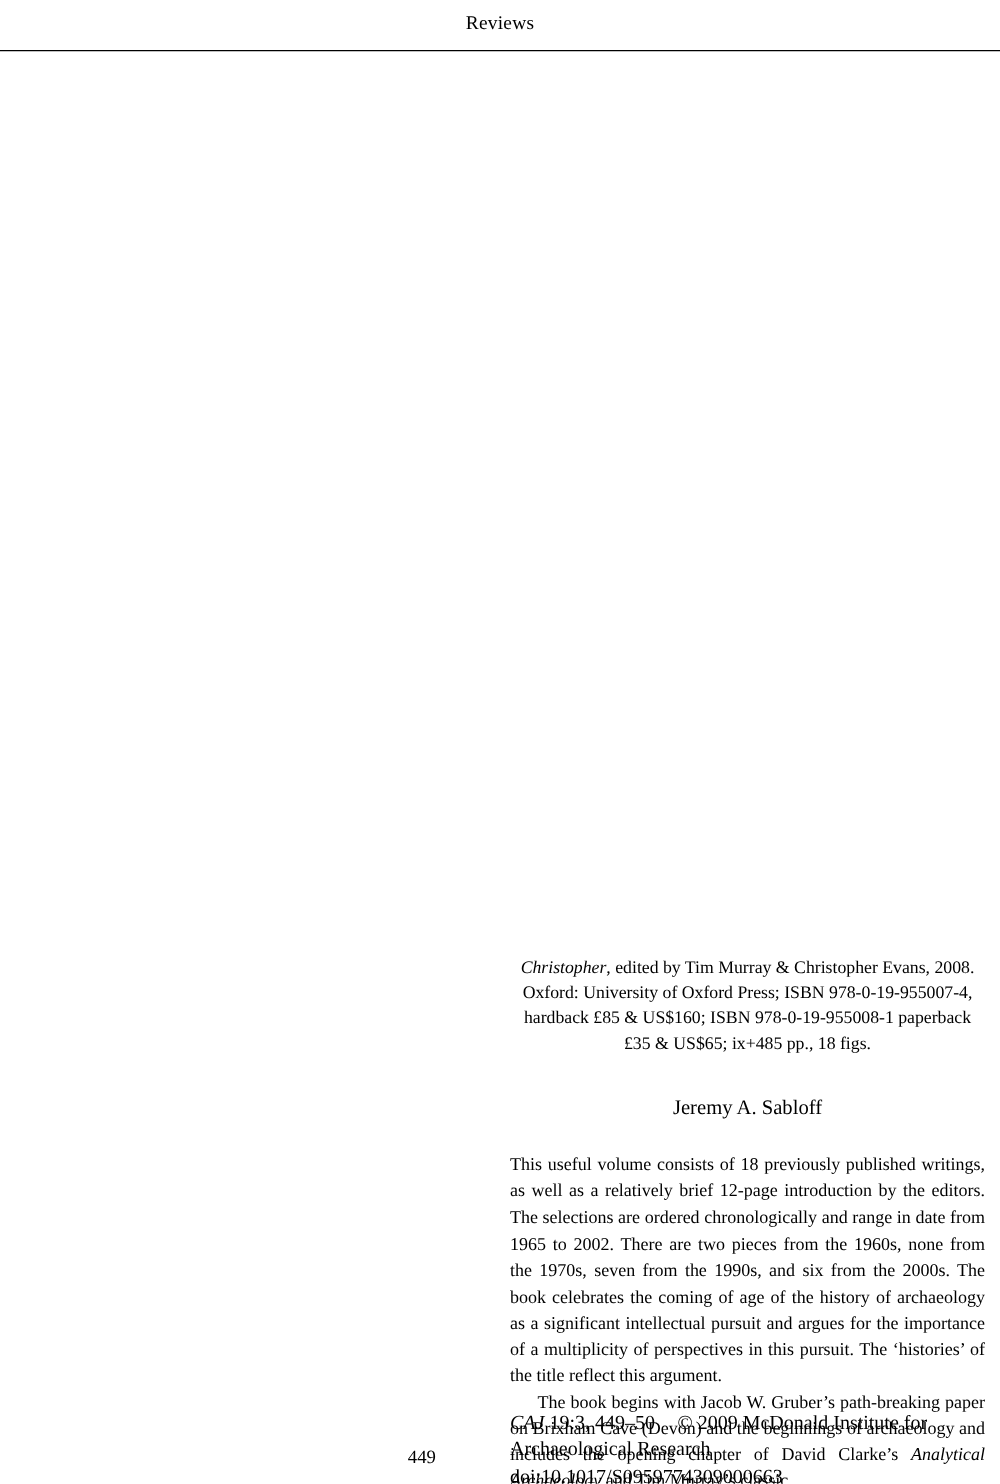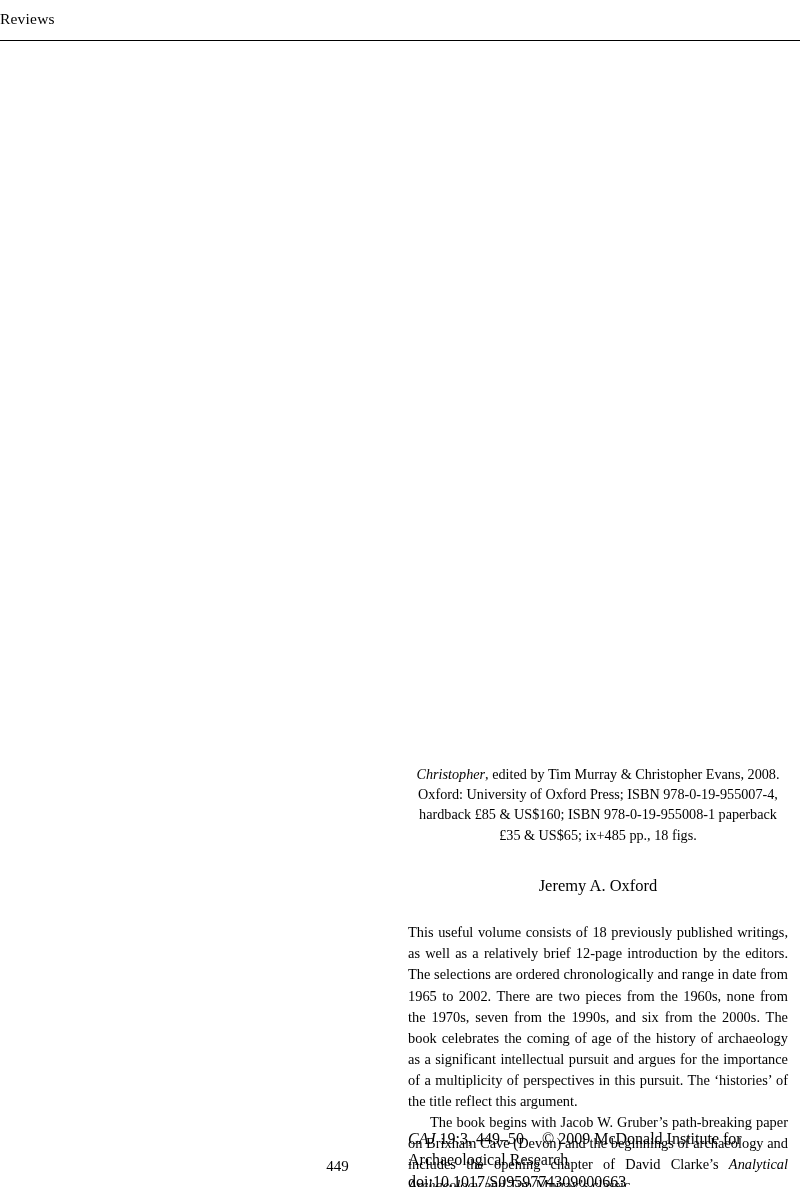--- a/index.html
+++ b/index.html
@@ -19,20 +19,21 @@
     left: 0; top: 0;
     width: 800px;
     height: 1187px;
     overflow: hidden;
   }
   .running-head {
     position: absolute;
     top: 10px;
     left: 0;
     width: 800px;
+    text-align: center;
     font-size: 15.5px;
     letter-spacing: 0.2px;
   }
   .head-rule {
     position: absolute;
     top: 40px;
     left: 0;
     width: 800px;
     height: 1px;
     background: #000000;
@@ -104,21 +105,21 @@
   <div class="running-head">Reviews</div>
   <div class="head-rule"></div>
 
   <div class="column-right">
 
     <div class="book-details">
       <br>
       <span class="title-it">Christopher</span><span>, edited by Tim Murray &amp; Christopher Evans, 2008. Oxford: University of Oxford Press; ISBN 978-0-19-955007-4, hardback £85 &amp; US$160; ISBN 978-0-19-955008-1 paperback £35 &amp; US$65; ix+485 pp., 18 figs.</span>
     </div>
 
-    <div class="reviewer">Jeremy A. Oxford</div>
+    <div class="reviewer">Jeremy A. Sabloff</div>
 
     <div class="body-text">
       <p>This useful volume consists of 18 previously published writings, as well as a relatively brief 12-page introduction by the editors. The selections are ordered chronologically and range in date from 1965 to 2002. There are two pieces from the 1960s, none from the 1970s, seven from the 1990s, and six from the 2000s. The book celebrates the coming of age of the history of archaeology as a significant intellectual pursuit and argues for the importance of a multiplicity of perspectives in this pursuit. The ‘histories’ of the title reflect this argument.</p>
       <p class="indent"><span>The book begins with Jacob W. Gruber’s path-breaking paper on Brixham Cave (Devon) and the beginnings of archaeology and includes the opening chapter of David Clarke’s </span><span class="it">Analytical Archaeology</span><span> and Tim Murray’s classic</span></p>
     </div>
 
   </div>
 
   <div class="footnote">
     <span class="it">CAJ</span><span> 19:3, 449–50</span><span class="sep"></span><span>© 2009 McDonald Institute for Archaeological Research</span>

